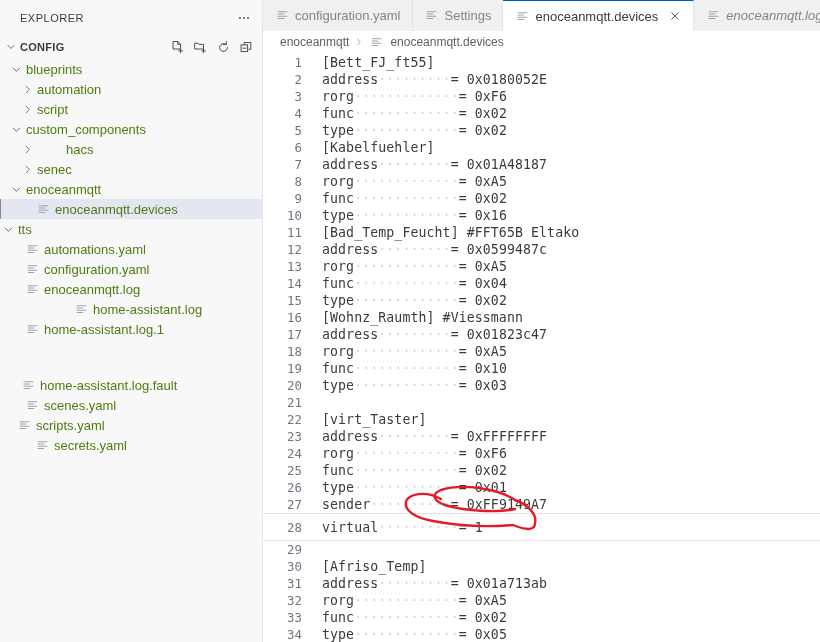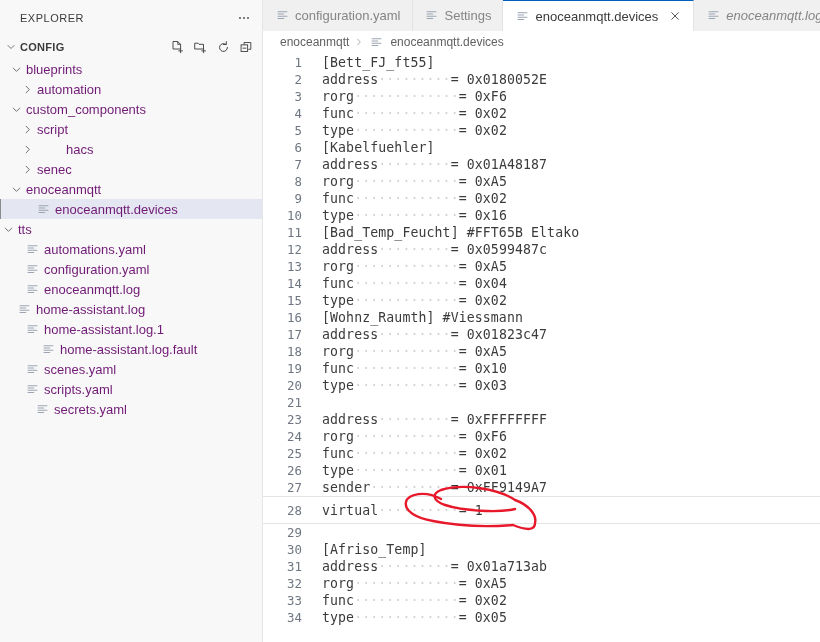--- a/index.html
+++ b/index.html
@@ -89,21 +89,21 @@
   #tree {
     flex: 1;
     overflow: hidden;
     padding-top: 0px;
   }
   .tree-row {
     height: 20px;
     display: flex;
     align-items: center;
     font-size: 13px;
-    color: #701a75;
+    color: #4d7c0f;
     white-space: nowrap;
     cursor: pointer;
     position: relative;
   }
   .tree-row.selected {
     background: #e4e6f1;
   }
   .tree-row.selected::before {
     content: "";
     position: absolute;
@@ -316,50 +316,50 @@
           <span class="tree-label">blueprints</span>
         </div>
         <div class="tree-row" style="padding-left: 19px;">
           <span class="twisty">
             <svg width="13" height="13" viewBox="0 0 16 16" aria-hidden="true">
               <path d="M6.3 4 L10.3 8 L6.3 12" fill="none" stroke="#5f5f5f" stroke-width="1.1" stroke-linecap="round" stroke-linejoin="round"></path>
             </svg>
           </span>
           <span class="tree-label">automation</span>
         </div>
+        <div class="tree-row" style="padding-left: 19px;">
+          <span class="twisty">
+            <svg width="13" height="13" viewBox="0 0 16 16" aria-hidden="true">
+              <path d="M6.3 4 L10.3 8 L6.3 12" fill="none" stroke="#5f5f5f" stroke-width="1.1" stroke-linecap="round" stroke-linejoin="round"></path>
+            </svg>
+          </span>
+          <span class="tree-label">script</span>
+        </div>
         <div class="tree-row" style="padding-left: 8px;">
           <span class="twisty">
             <svg width="13" height="13" viewBox="0 0 16 16" aria-hidden="true">
               <path d="M4 6.3 L8 10.3 L12 6.3" fill="none" stroke="#5f5f5f" stroke-width="1.1" stroke-linecap="round" stroke-linejoin="round"></path>
             </svg>
           </span>
           <span class="tree-label">custom_components</span>
         </div>
+        <div class="tree-row" style="padding-left: 19px; gap: 29px;">
+          <span class="twisty">
+            <svg width="13" height="13" viewBox="0 0 16 16" aria-hidden="true">
+              <path d="M6.3 4 L10.3 8 L6.3 12" fill="none" stroke="#5f5f5f" stroke-width="1.1" stroke-linecap="round" stroke-linejoin="round"></path>
+            </svg>
+          </span>
+          <span class="tree-label">hacs</span>
+        </div>
         <div class="tree-row" style="padding-left: 19px;">
           <span class="twisty">
             <svg width="13" height="13" viewBox="0 0 16 16" aria-hidden="true">
               <path d="M6.3 4 L10.3 8 L6.3 12" fill="none" stroke="#5f5f5f" stroke-width="1.1" stroke-linecap="round" stroke-linejoin="round"></path>
             </svg>
           </span>
-          <span class="tree-label">script</span>
-        </div>
-        <div class="tree-row" style="padding-left: 19px; gap: 29px;">
-          <span class="twisty">
-            <svg width="13" height="13" viewBox="0 0 16 16" aria-hidden="true">
-              <path d="M6.3 4 L10.3 8 L6.3 12" fill="none" stroke="#5f5f5f" stroke-width="1.1" stroke-linecap="round" stroke-linejoin="round"></path>
-            </svg>
-          </span>
-          <span class="tree-label">hacs</span>
-        </div>
-        <div class="tree-row" style="padding-left: 19px;">
-          <span class="twisty">
-            <svg width="13" height="13" viewBox="0 0 16 16" aria-hidden="true">
-              <path d="M6.3 4 L10.3 8 L6.3 12" fill="none" stroke="#5f5f5f" stroke-width="1.1" stroke-linecap="round" stroke-linejoin="round"></path>
-            </svg>
-          </span>
           <span class="tree-label">senec</span>
         </div>
         <div class="tree-row" style="padding-left: 8px;">
           <span class="twisty">
             <svg width="13" height="13" viewBox="0 0 16 16" aria-hidden="true">
               <path d="M4 6.3 L8 10.3 L12 6.3" fill="none" stroke="#5f5f5f" stroke-width="1.1" stroke-linecap="round" stroke-linejoin="round"></path>
             </svg>
           </span>
           <span class="tree-label">enoceanmqtt</span>
         </div>
@@ -400,57 +400,57 @@
         </div>
         <div class="tree-row" style="padding-left: 8px;">
           <span class="twisty"></span>
           <span class="file-ico">
             <svg width="13" height="13" viewBox="0 0 16 16" aria-hidden="true">
               <path d="M2.5 3.5 h11 M2.5 6.2 h7 M2.5 8.9 h11 M2.5 11.6 h7" stroke="#9aa5b1" stroke-width="1.25" stroke-linecap="round"></path>
             </svg>
           </span>
           <span class="tree-label">enoceanmqtt.log</span>
         </div>
-        <div class="tree-row" style="padding-left: 0;">
+        <div class="tree-row" style="padding-left: 9px; margin-left: 48px;">
           <span class="twisty"></span>
           <span class="file-ico">
             <svg width="13" height="13" viewBox="0 0 16 16" aria-hidden="true">
               <path d="M2.5 3.5 h11 M2.5 6.2 h7 M2.5 8.9 h11 M2.5 11.6 h7" stroke="#9aa5b1" stroke-width="1.25" stroke-linecap="round"></path>
             </svg>
           </span>
           <span class="tree-label">home-assistant.log</span>
         </div>
         <div class="tree-row" style="padding-left: 8px;">
           <span class="twisty"></span>
           <span class="file-ico">
             <svg width="13" height="13" viewBox="0 0 16 16" aria-hidden="true">
               <path d="M2.5 3.5 h11 M2.5 6.2 h7 M2.5 8.9 h11 M2.5 11.6 h7" stroke="#9aa5b1" stroke-width="1.25" stroke-linecap="round"></path>
             </svg>
           </span>
           <span class="tree-label">home-assistant.log.1</span>
         </div>
-        <div class="tree-row" style="padding-left: 24px;">
+        <div class="tree-row" style="padding-left: 4px; margin-top: 36px;">
           <span class="twisty"></span>
           <span class="file-ico">
             <svg width="13" height="13" viewBox="0 0 16 16" aria-hidden="true">
               <path d="M2.5 3.5 h11 M2.5 6.2 h7 M2.5 8.9 h11 M2.5 11.6 h7" stroke="#9aa5b1" stroke-width="1.25" stroke-linecap="round"></path>
             </svg>
           </span>
           <span class="tree-label">home-assistant.log.fault</span>
         </div>
         <div class="tree-row" style="padding-left: 8px;">
           <span class="twisty"></span>
           <span class="file-ico">
             <svg width="13" height="13" viewBox="0 0 16 16" aria-hidden="true">
               <path d="M2.5 3.5 h11 M2.5 6.2 h7 M2.5 8.9 h11 M2.5 11.6 h7" stroke="#9aa5b1" stroke-width="1.25" stroke-linecap="round"></path>
             </svg>
           </span>
           <span class="tree-label">scenes.yaml</span>
         </div>
-        <div class="tree-row" style="padding-left: 8px;">
+        <div class="tree-row" style="">
           <span class="twisty"></span>
           <span class="file-ico">
             <svg width="13" height="13" viewBox="0 0 16 16" aria-hidden="true">
               <path d="M2.5 3.5 h11 M2.5 6.2 h7 M2.5 8.9 h11 M2.5 11.6 h7" stroke="#9aa5b1" stroke-width="1.25" stroke-linecap="round"></path>
             </svg>
           </span>
           <span class="tree-label">scripts.yaml</span>
         </div>
         <div class="tree-row" style="padding-left: 18px;">
           <span class="twisty"></span>
@@ -537,20 +537,21 @@
           <div class="cline"><span class="lnum">12</span><span class="ctext"><span>address</span><span class="ws">·········</span><span>= </span><span>0x0599487c</span></span></div>
           <div class="cline"><span class="lnum">13</span><span class="ctext"><span>rorg</span><span class="ws">·············</span><span>= </span><span>0xA5</span></span></div>
           <div class="cline"><span class="lnum">14</span><span class="ctext"><span>func</span><span class="ws">·············</span><span>= </span><span>0x04</span></span></div>
           <div class="cline"><span class="lnum">15</span><span class="ctext"><span>type</span><span class="ws">·············</span><span>= </span><span>0x02</span></span></div>
           <div class="cline"><span class="lnum">16</span><span class="ctext"><span class="sec">[Wohnz_Raumth] #Viessmann</span></span></div>
           <div class="cline"><span class="lnum">17</span><span class="ctext"><span>address</span><span class="ws">·········</span><span>= </span><span>0x01823c47</span></span></div>
           <div class="cline"><span class="lnum">18</span><span class="ctext"><span>rorg</span><span class="ws">·············</span><span>= </span><span>0xA5</span></span></div>
           <div class="cline"><span class="lnum">19</span><span class="ctext"><span>func</span><span class="ws">·············</span><span>= </span><span>0x10</span></span></div>
           <div class="cline"><span class="lnum">20</span><span class="ctext"><span>type</span><span class="ws">·············</span><span>= </span><span>0x03</span></span></div>
           <div class="cline"><span class="lnum">21</span><span class="ctext"><span class="sec"></span></span></div>
+          <div class="cline"><span class="lnum">22</span><span class="ctext"><span class="sec">[virt_Taster]</span></span></div>
           <div class="cline"><span class="lnum">23</span><span class="ctext"><span>address</span><span class="ws">·········</span><span>= </span><span>0xFFFFFFFF</span></span></div>
           <div class="cline"><span class="lnum">24</span><span class="ctext"><span>rorg</span><span class="ws">·············</span><span>= </span><span>0xF6</span></span></div>
           <div class="cline"><span class="lnum">25</span><span class="ctext"><span>func</span><span class="ws">·············</span><span>= </span><span>0x02</span></span></div>
           <div class="cline"><span class="lnum">26</span><span class="ctext"><span>type</span><span class="ws">·············</span><span>= </span><span>0x01</span></span></div>
           <div class="cline"><span class="lnum">27</span><span class="ctext"><span>sender</span><span class="ws">··········</span><span>= </span><span>0xFF9149A7</span></span></div>
           <div class="cline current"><span class="lnum">28</span><span class="ctext"><span>virtual</span><span class="ws">··········</span><span>= </span><span>1</span></span></div>
           <div class="cline"><span class="lnum">29</span><span class="ctext"><span class="sec"></span></span></div>
           <div class="cline"><span class="lnum">30</span><span class="ctext"><span class="sec">[Afriso_Temp]</span></span></div>
           <div class="cline"><span class="lnum">31</span><span class="ctext"><span>address</span><span class="ws">·········</span><span>= </span><span>0x01a713ab</span></span></div>
           <div class="cline"><span class="lnum">32</span><span class="ctext"><span>rorg</span><span class="ws">·············</span><span>= </span><span>0xA5</span></span></div>

